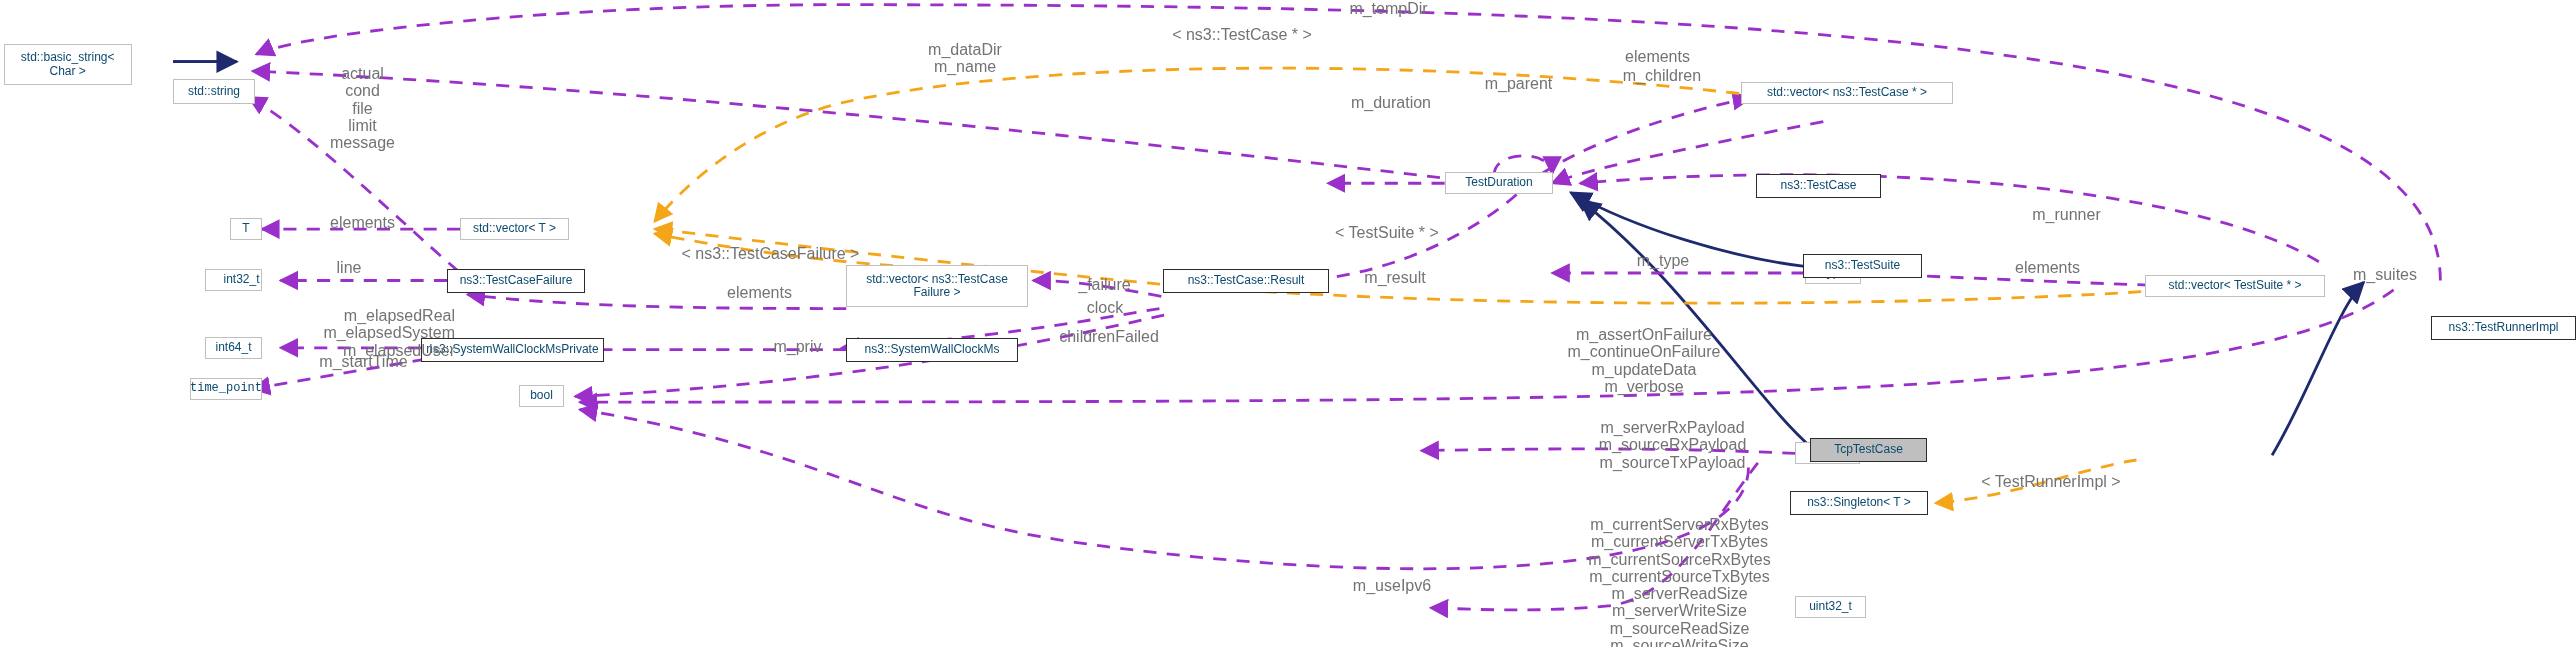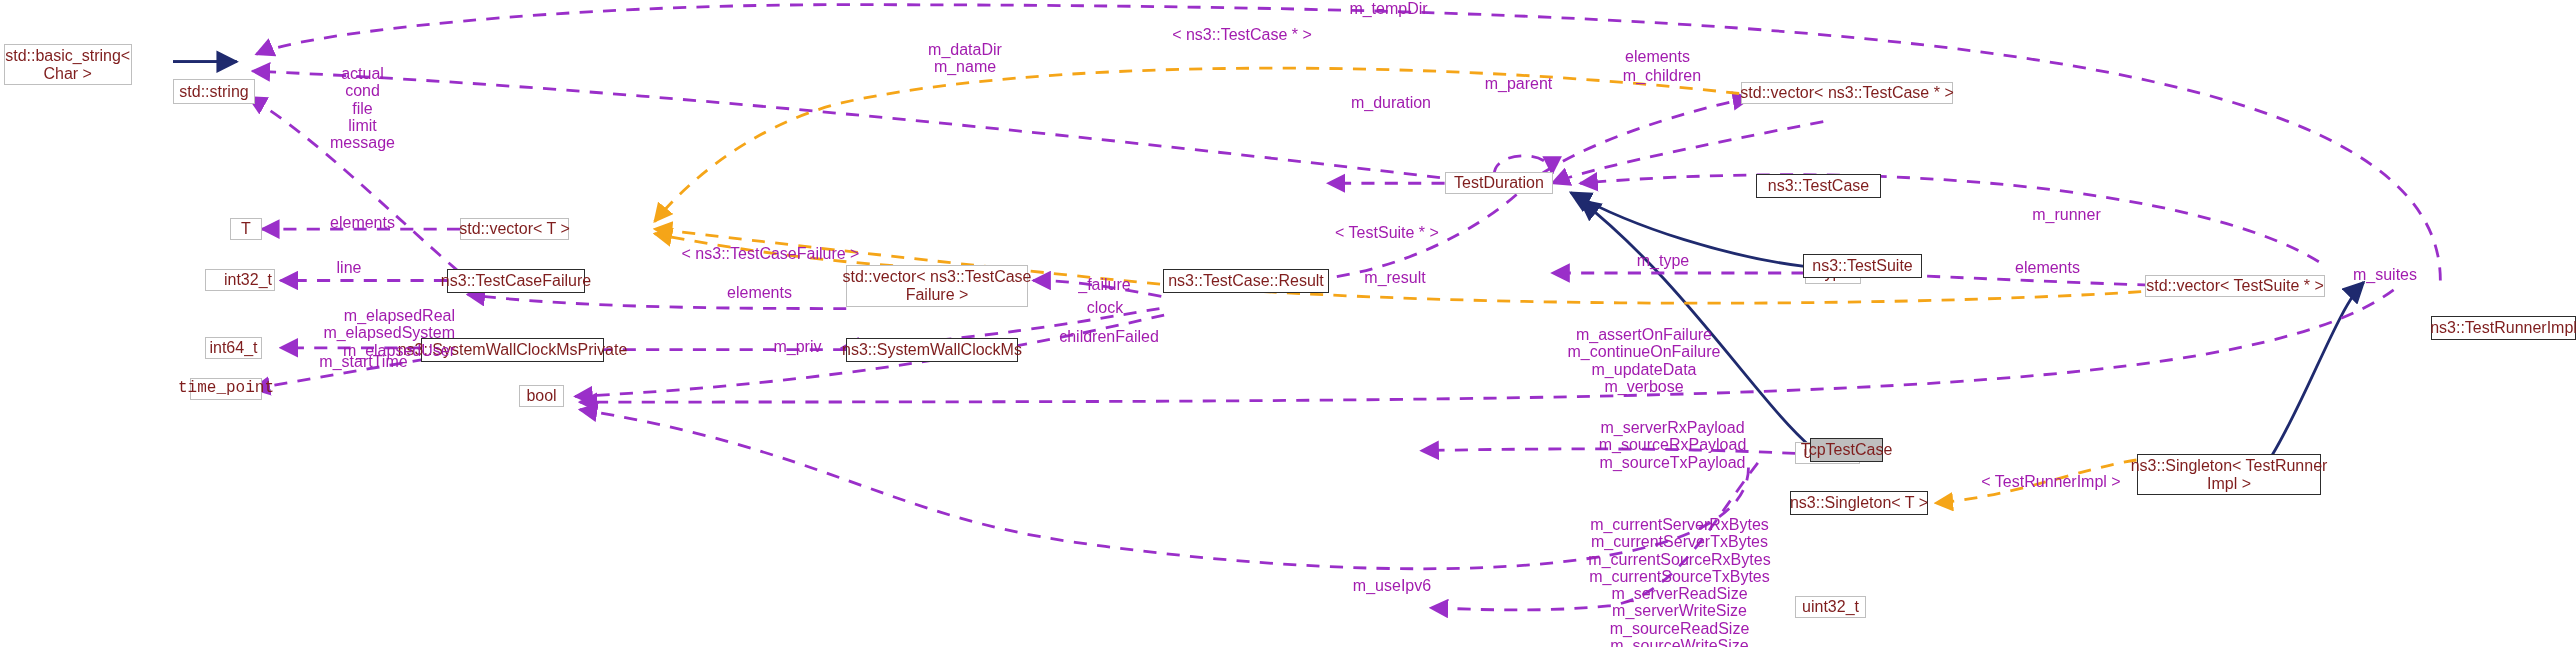--- a/index.html
+++ b/index.html
@@ -26,38 +26,38 @@
   }
   .node {
     position: absolute;
     box-sizing: border-box;
     display: flex;
     align-items: center;
     justify-content: center;
     text-align: center;
     background: #ffffff;
     border: 0.9px solid #bfbfbf;
-    color: #7f1d1d;
-    font-size: 16px;
+    color: #0c4a6e;
+    font-size: 12px;
     line-height: 1.12;
     white-space: pre;
     z-index: 5;
   }
   .node.strong {
     border: 1.9px solid #2c2c2c;
   }
   .node.current {
     border: 1.9px solid #2c2c2c;
     background: #bfbfbf;
   }
   .edge-label {
     position: absolute;
     font-size: 16px;
     line-height: 1.08;
-    color: #a21caf;
+    color: #737373;
     white-space: pre;
     text-align: center;
     z-index: 6;
     background: transparent;
     pointer-events: none;
   }
   .edge-label.ml { text-align: center; }
 </style>
 </head>
 <body>
@@ -151,44 +151,42 @@
       <path d="M2290,312 C2000,330 1500,330 1200,300 C950,275 790,255 700,245" marker-end="url(#ah-tmpl)"></path>
 
       <path d="M2285,492 C2230,500 2150,532 2070,538" marker-end="url(#ah-tmpl)"></path>
     </g>
   </svg>
 
   <div class="node" style="left:3.7px;  top:44px;  width:128px; height:41px;">std::basic_string&lt;
 Char &gt;</div>
   <div class="node" style="left:173px; top:79px; width:82px; height:25px;">std::string</div>
   <div class="node" style="left:230px; top:218px; width:32px; height:22.4px;">T</div>
-  <div class="node" style="left:205px; top:269px; width:70px; height:22.4px;padding-left:16px;">int32_t</div>
+  <div class="node" style="left:205px; top:269px; width:57px; height:22.4px;padding-left:16px;">int32_t</div>
   <div class="node" style="left:205px; top:337px; width:57px; height:22.4px;">int64_t</div>
   <div class="node" style="left:190px; top:378px; width:72px; height:22.4px;font-family:Liberation Mono, monospace;">time_point</div>
   <div class="node" style="left:460px; top:218px; width:109px; height:22.4px;">std::vector&lt; T &gt;</div>
   <div class="node strong" style="left:447px; top:269px; width:138px; height:24px;">ns3::TestCaseFailure</div>
   <div class="node strong" style="left:421px; top:338px; width:183px; height:24px;">ns3::SystemWallClockMsPrivate</div>
   <div class="node" style="left:519px; top:385px; width:45px; height:22.4px;">bool</div>
   <div class="node" style="left:846px; top:265px; width:182px; height:42px;">std::vector&lt; ns3::TestCase
 Failure &gt;</div>
   <div class="node strong" style="left:846px; top:338px; width:172px; height:24px;text-align:center;">ns3::SystemWallClockMs</div>
   <div class="node strong" style="left:1163px; top:269px; width:166px; height:24px;">ns3::TestCase::Result</div>
   <div class="node" style="left:1445px; top:172px; width:108px; height:22.4px;">TestDuration</div>
   <div class="node" style="left:1805px; top:262px; width:56px; height:22.4px;">Type</div>
   <div class="node strong" style="left:1756px; top:174px; width:125px; height:24px;">ns3::TestCase</div>
   <div class="node" style="left:1795px; top:442px; width:65px; height:22.4px;">uint8_t</div>
   <div class="node" style="left:1795px; top:596px; width:71px; height:22.4px;">uint32_t</div>
   <div class="node" style="left:1741px; top:82px; width:212px; height:22.4px;">std::vector&lt; ns3::TestCase * &gt;</div>
   <div class="node strong" style="left:1803px; top:254px; width:119px; height:24px;">ns3::TestSuite</div>
-  <div class="node current" style="left:1810px; top:438px; width:73px; height:24px;">TcpTestCase</div>
+  <div class="node current" style="left:1810px; top:438px; width:117px; height:24px;">TcpTestCase</div>
   <div class="node strong" style="left:1790px; top:491px; width:138px; height:24px;">ns3::Singleton&lt; T &gt;</div>
   <div class="node" style="left:2145px; top:275px; width:180px; height:22.4px;">std::vector&lt; TestSuite * &gt;</div>
   <div class="node strong" style="left:2431px; top:275px; width:145px; height:24px;margin-top:41px;">ns3::TestRunnerImpl</div>
-  <div class="node strong" style="left:2137px; top:454px; width:184px; height:41px;">ns3::Singleton&lt; TestRunner
-Impl &gt;</div>
 
   <div class="edge-label" style="left:1337px; top:0px; width:103px;">m_tempDir</div>
   <div class="edge-label" style="left:1158px; top:26px; width:168px;">&lt; ns3::TestCase * &gt;</div>
   <div class="edge-label" style="left:1606px; top:48px; width:103px;">elements</div>
   <div class="edge-label" style="left:1605px; top:67px; width:114px;">m_children</div>
   <div class="edge-label ml" style="left:907px; top:41px; width:116px;">m_dataDir
 m_name</div>
   <div class="edge-label" style="left:1470px; top:75px; width:97px;">m_parent</div>
   <div class="edge-label" style="left:1335px; top:94px; width:112px;">m_duration</div>
   <div class="edge-label ml" style="left:318px; top:65px; width:89px;">actual

